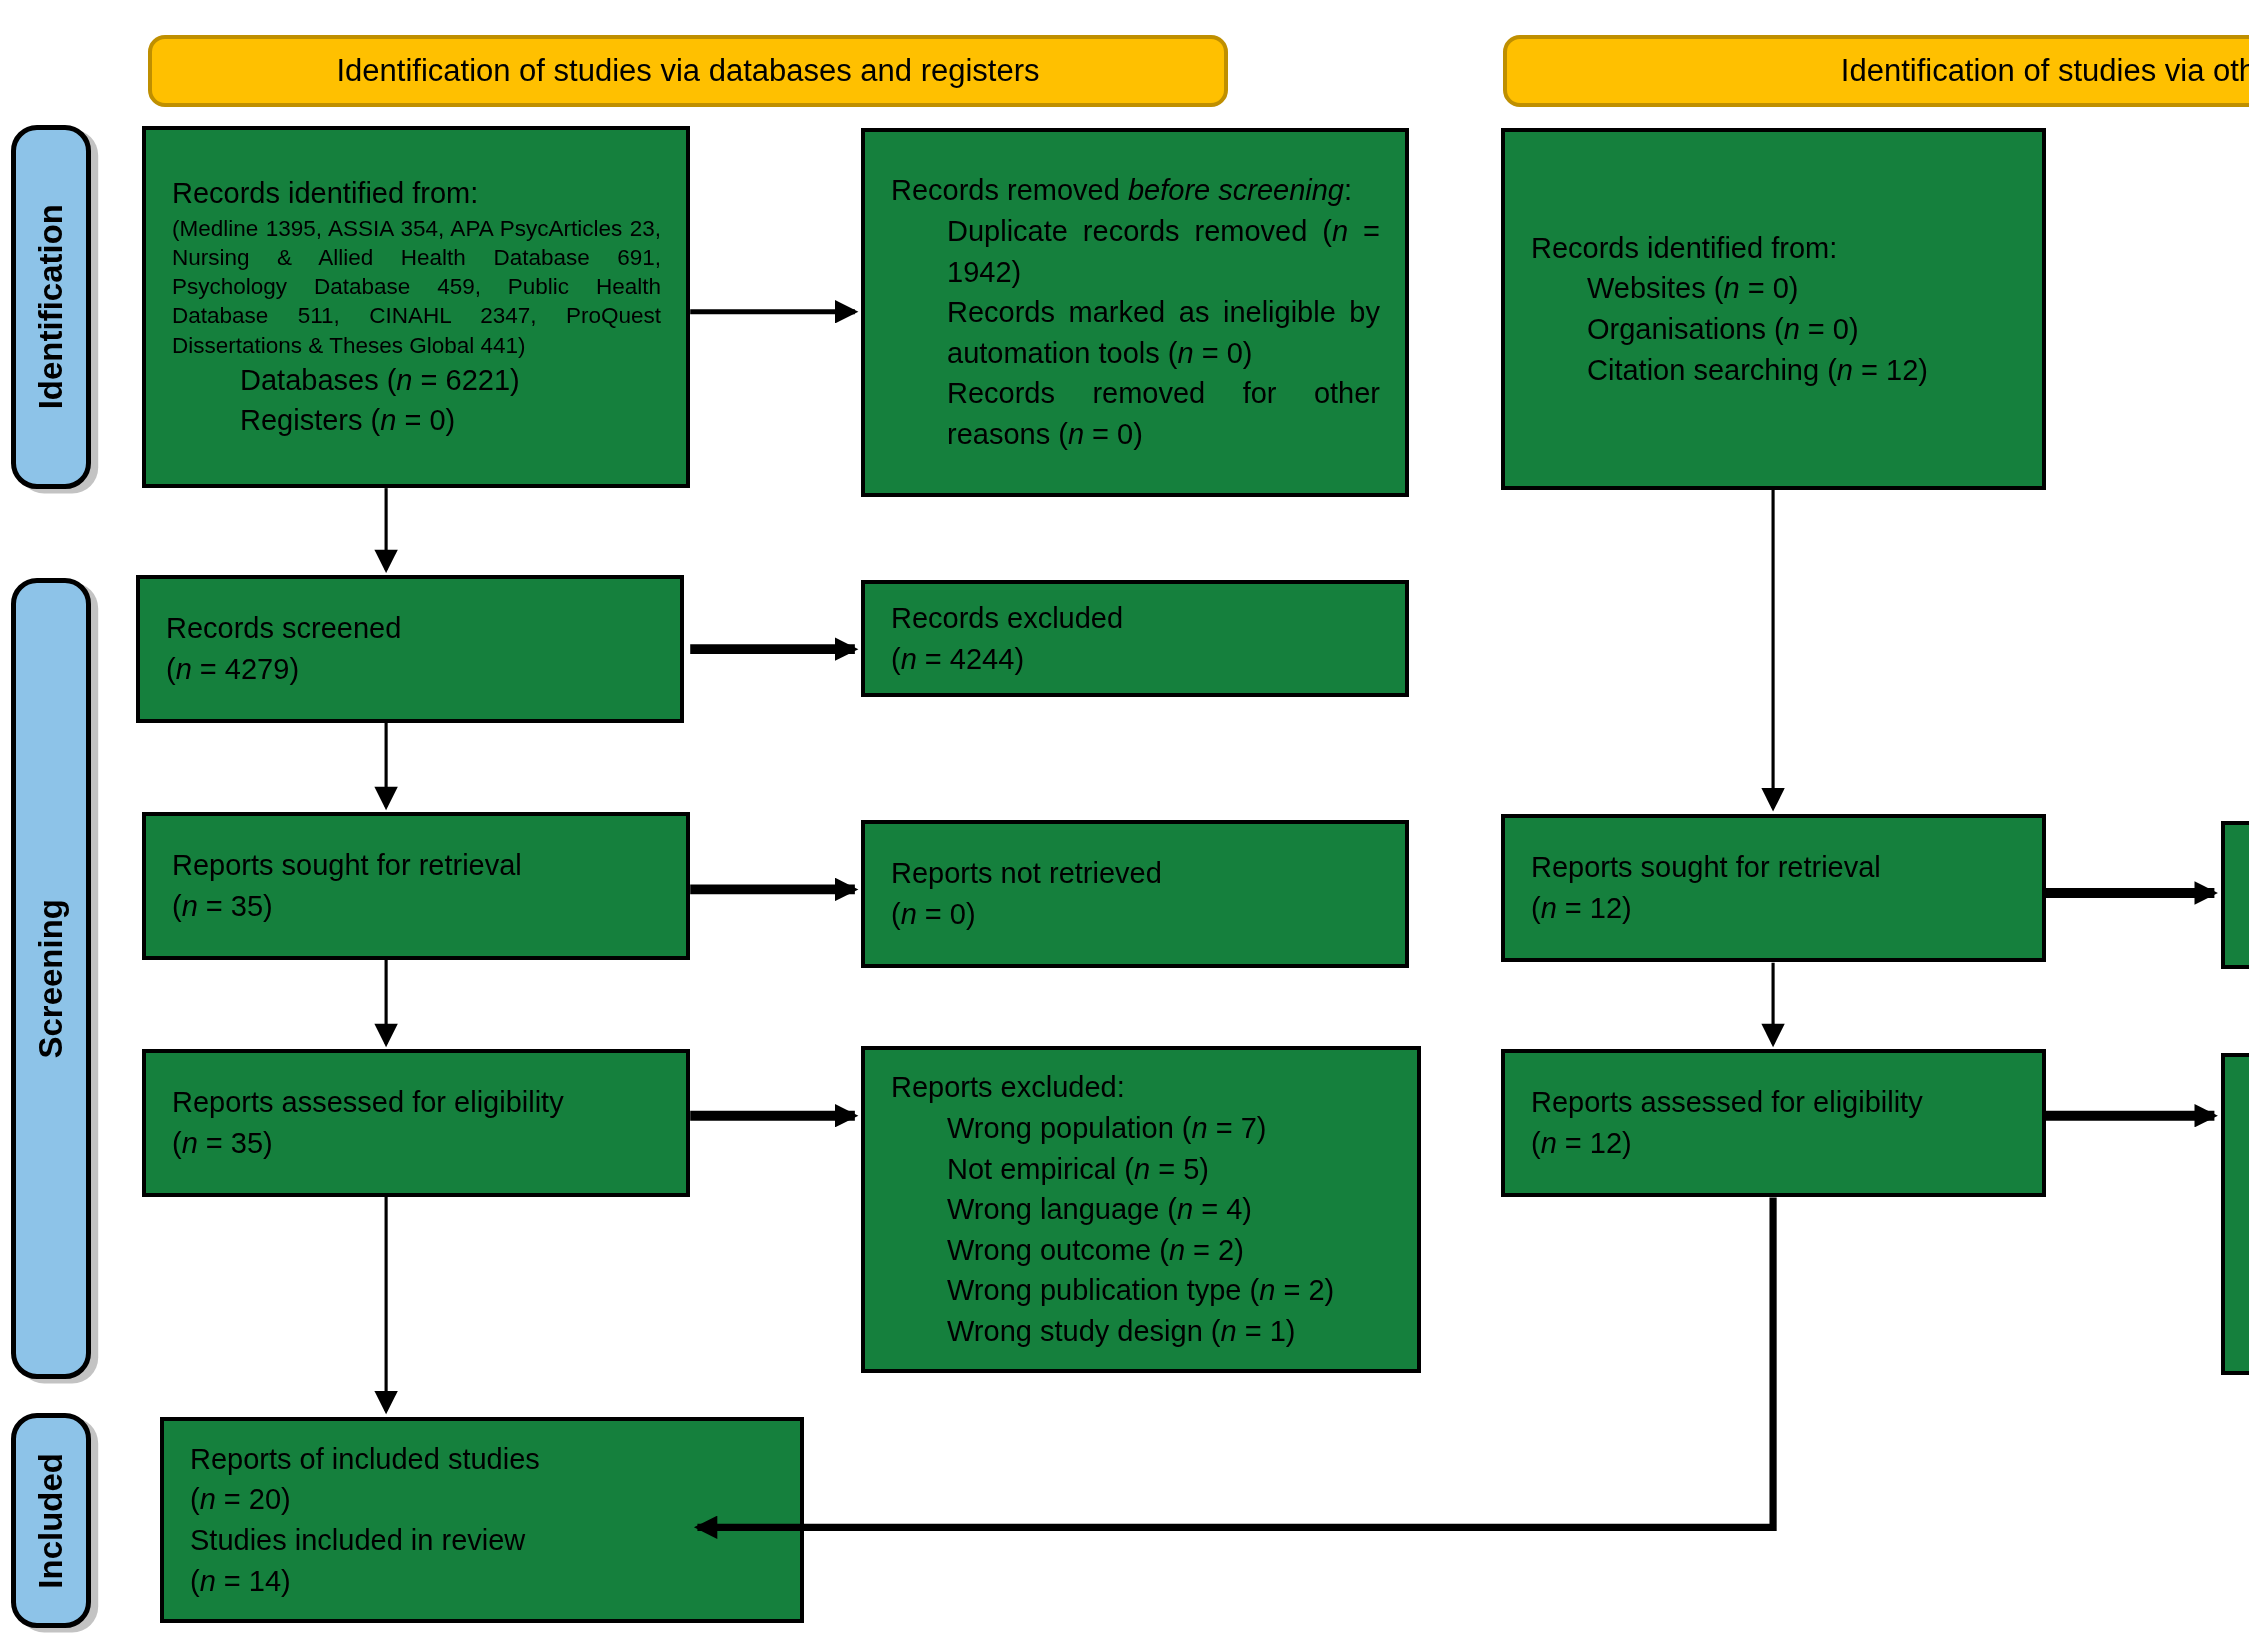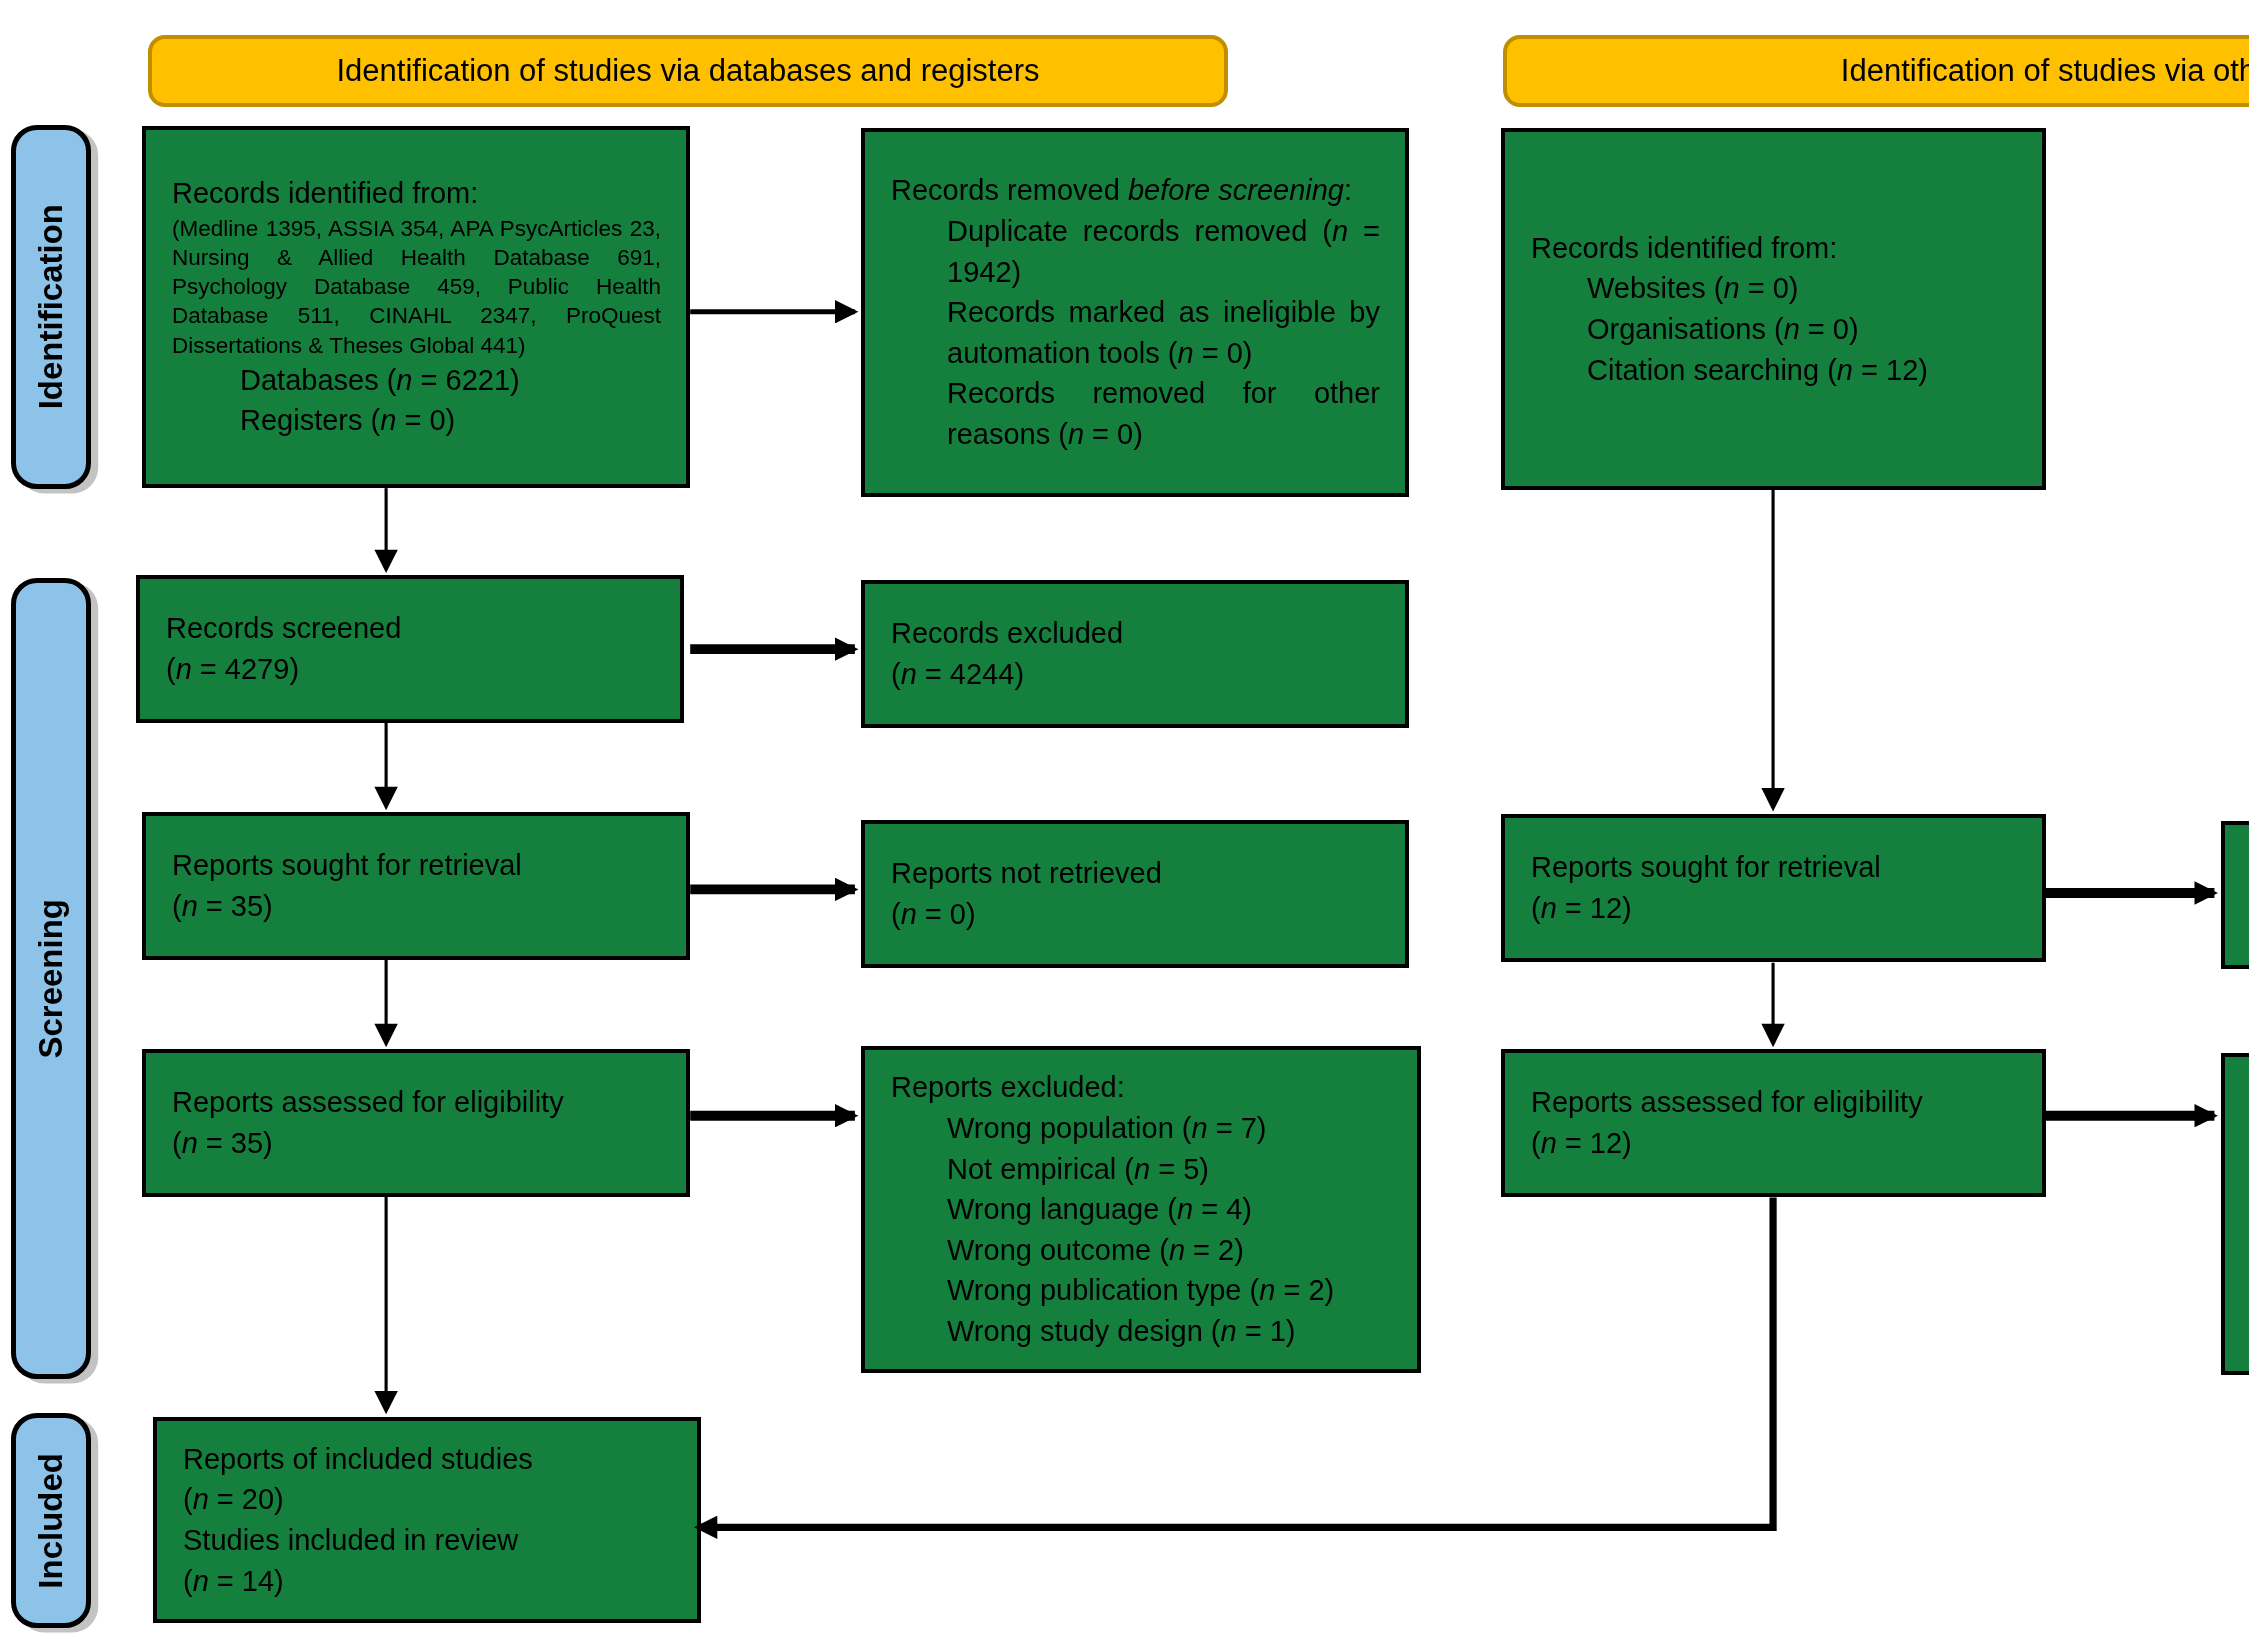--- a/index.html
+++ b/index.html
@@ -90,21 +90,21 @@
       <div class="ln ind">Websites (<i>n</i> = 0)</div>
       <div class="ln ind">Organisations (<i>n</i> = 0)</div>
       <div class="ln ind">Citation searching (<i>n</i> = 12)</div>
     </div>
 
   <div class="box" style="left:136px;top:575px;width:548px;height:148px;">
       <div class="ln">Records screened</div>
       <div class="ln">(<i>n</i> = 4279)</div>
     </div>
 
-  <div class="box" style="left:861px;top:580px;width:548px;height:148px;">
+  <div class="box" style="left:861px;top:580px;width:548px;height:117px;">
       <div class="ln">Records excluded</div>
       <div class="ln">(<i>n</i> = 4244)</div>
     </div>
 
   <div class="box" style="left:142px;top:812px;width:548px;height:148px;">
       <div class="ln">Reports sought for retrieval</div>
       <div class="ln">(<i>n</i> = 35)</div>
     </div>
 
   <div class="box" style="left:861px;top:820px;width:548px;height:148px;">
@@ -134,21 +134,21 @@
       <div class="ln ind">Wrong study design (<i>n</i> = 1)</div>
     </div>
 
   <div class="box" style="left:1501px;top:1049px;width:545px;height:148px;">
       <div class="ln">Reports assessed for eligibility</div>
       <div class="ln">(<i>n</i> = 12)</div>
     </div>
 
   <div class="box" style="left:2221px;top:1053px;width:538px;height:322px;"></div>
 
-  <div class="box" style="left:153px;top:1417px;width:548px;height:206px;padding-top:9px;padding-bottom:9px;">
+  <div class="box" style="left:160px;top:1417px;width:644px;height:206px;padding-top:9px;padding-bottom:9px;">
       <div class="ln">Reports of included studies</div>
       <div class="ln">(<i>n</i> = 20)</div>
       <div class="ln">Studies included in review</div>
       <div class="ln">(<i>n</i> = 14)</div>
     </div>
 
   <svg class="arrows" width="2789" height="1647" viewBox="0 0 6197 3661">
     <defs>
       <marker id="ah" viewBox="0 0 10 10" refX="8.5" refY="5" markerWidth="62" markerHeight="52" orient="auto" markerUnits="userSpaceOnUse">
         <path d="M0,0 L10,5 L0,10 z" fill="#000"></path>

